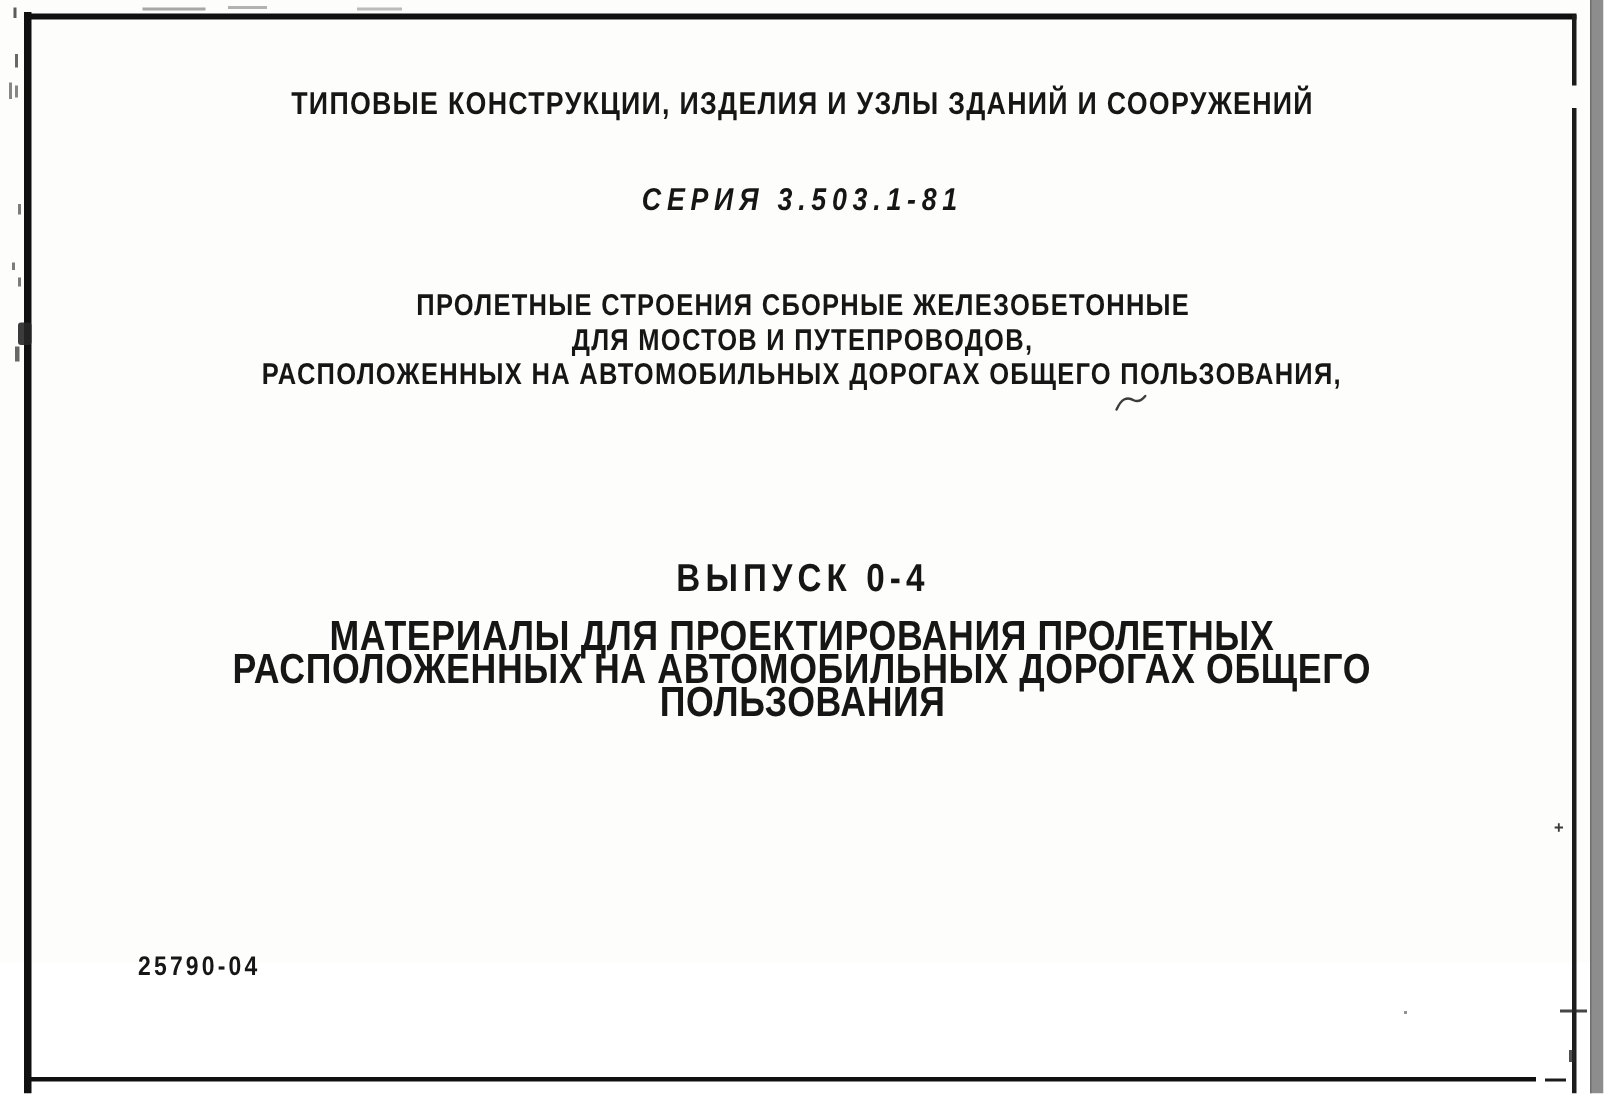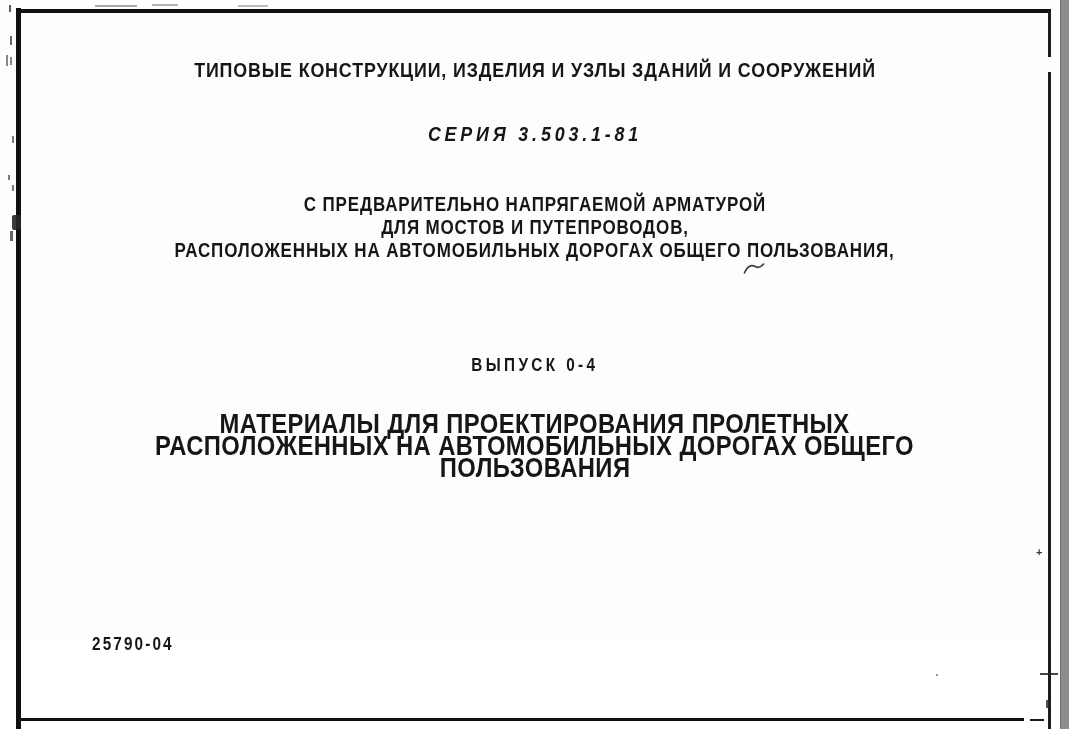--- a/index.html
+++ b/index.html
@@ -34,21 +34,21 @@
   .cond {
     display: inline-block;
     transform: scaleX(0.85);
     transform-origin: center;
     font-weight: bold;
   }
   .org-header-line { top: 58px; font-size: 21px; letter-spacing: 1px; }
   .series-line { top: 122px; font-size: 21px; letter-spacing: 4.5px; font-style: italic; }
   .subject-block { position: absolute; left: 0; top: 193px; width: 100%; }
   .subject-block .row { height: 23px; line-height: 23px; font-size: 20px; letter-spacing: 1px; white-space: nowrap; }
-  .issue-line { top: 355px; font-size: 18px; letter-spacing: 4px; }
+  .issue-line { top: 370px; font-size: 26px; letter-spacing: 4px; }
   .issue-subtitle-block { position: absolute; left: 0; top: 413px; width: 100%; }
   .issue-subtitle-block .row { height: 22px; line-height: 22px; font-size: 28px; letter-spacing: 0.5px; white-space: nowrap; }
   .doc-number {
     position: absolute; left: 92px; top: 634px;
     font-size: 18px; font-weight: bold; letter-spacing: 2.5px;
     transform: scaleX(0.85); transform-origin: left center;
     white-space: nowrap;
   }
   
   .artifact { position: absolute; background: #262626; }
@@ -76,21 +76,21 @@
 
     <div class="tline org-header-line">
       <span class="cond">ТИПОВЫЕ КОНСТРУКЦИИ, ИЗДЕЛИЯ И УЗЛЫ ЗДАНИЙ И СООРУЖЕНИЙ</span>
     </div>
 
     <div class="tline series-line">
       <span class="cond">СЕРИЯ 3.503.1-81</span>
     </div>
 
     <div class="subject-block">
-      <div class="row"><span class="cond">С ПРЕДВАРИТЕЛЬНО НАПРЯГАЕМОЙ АРМАТУРОЙ</span></div>
+      <div class="row"><span class="cond">ПРОЛЕТНЫЕ СТРОЕНИЯ СБОРНЫЕ ЖЕЛЕЗОБЕТОННЫЕ</span></div>
       <div class="row"><span class="cond">ДЛЯ МОСТОВ И ПУТЕПРОВОДОВ,</span></div>
       <div class="row"><span class="cond">РАСПОЛОЖЕННЫХ НА АВТОМОБИЛЬНЫХ ДОРОГАХ ОБЩЕГО ПОЛЬЗОВАНИЯ,</span></div>
     </div>
 
     <div class="tline issue-line">
       <span class="cond">ВЫПУСК 0-4</span>
     </div>
 
     <div class="issue-subtitle-block">
       <div class="row"><span class="cond">МАТЕРИАЛЫ ДЛЯ ПРОЕКТИРОВАНИЯ ПРОЛЕТНЫХ</span></div>

